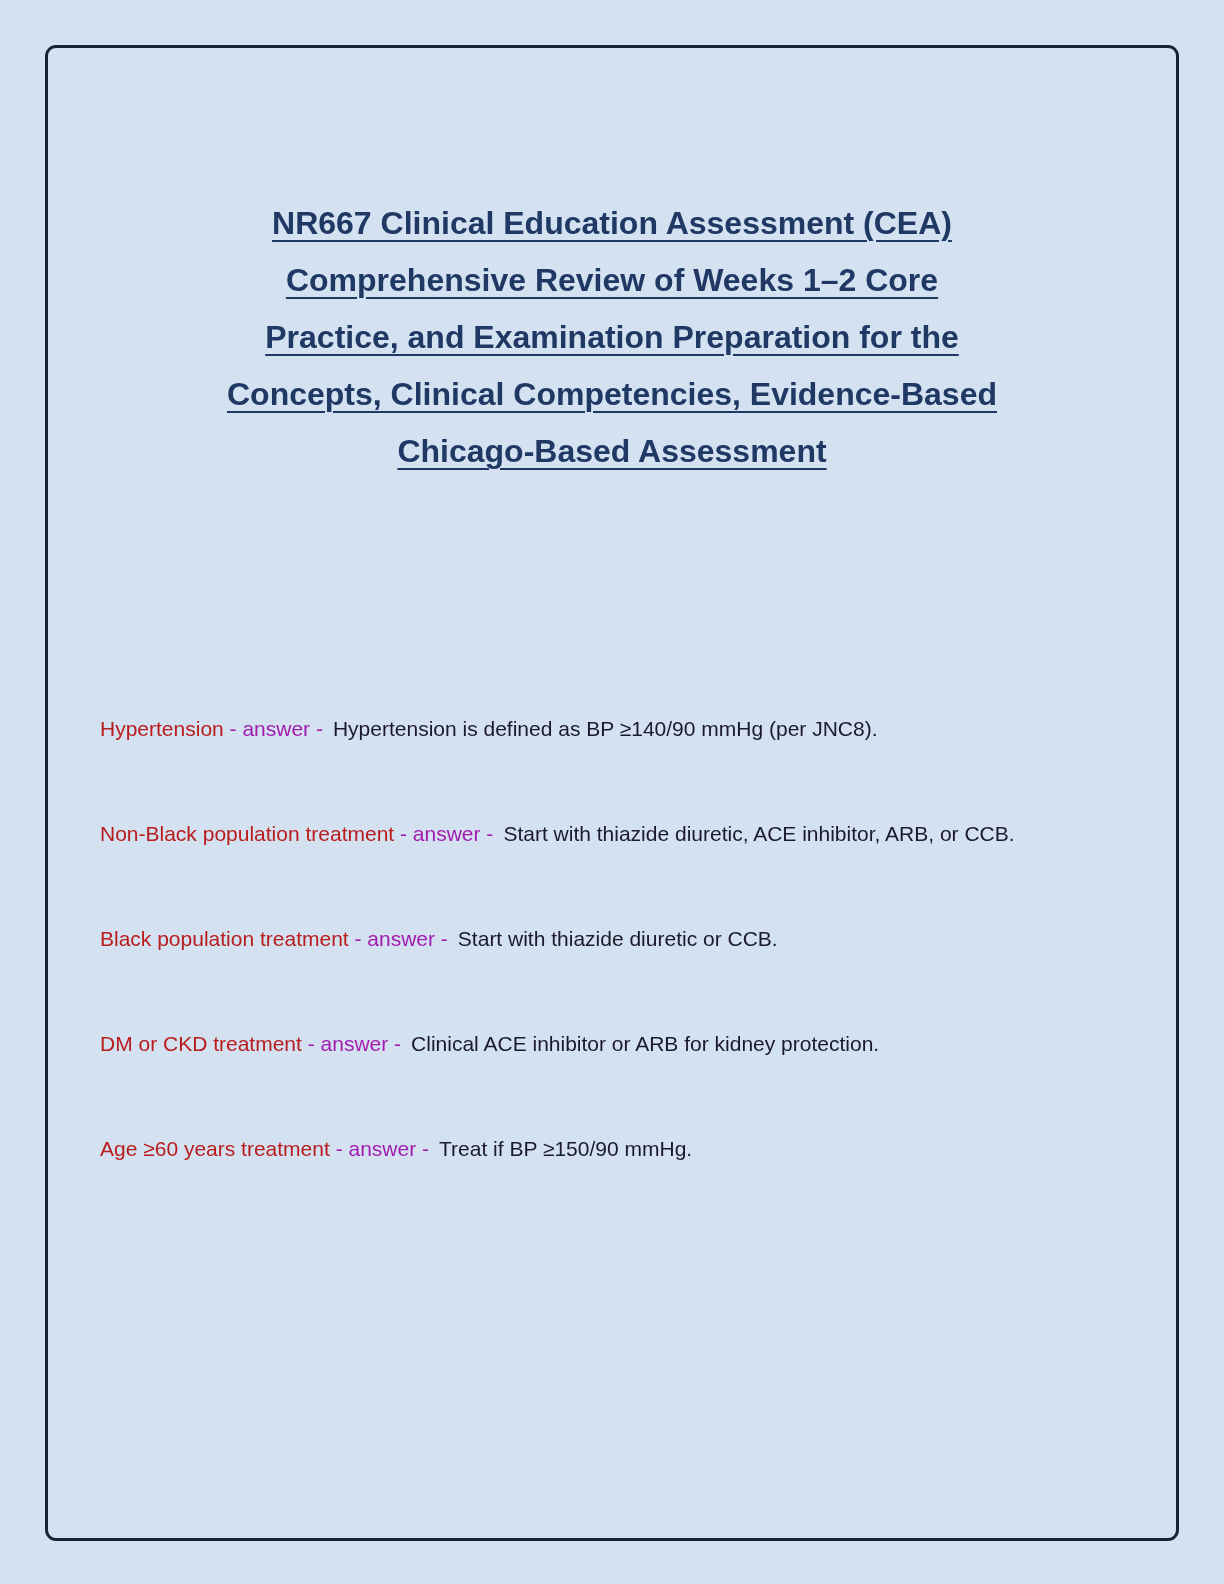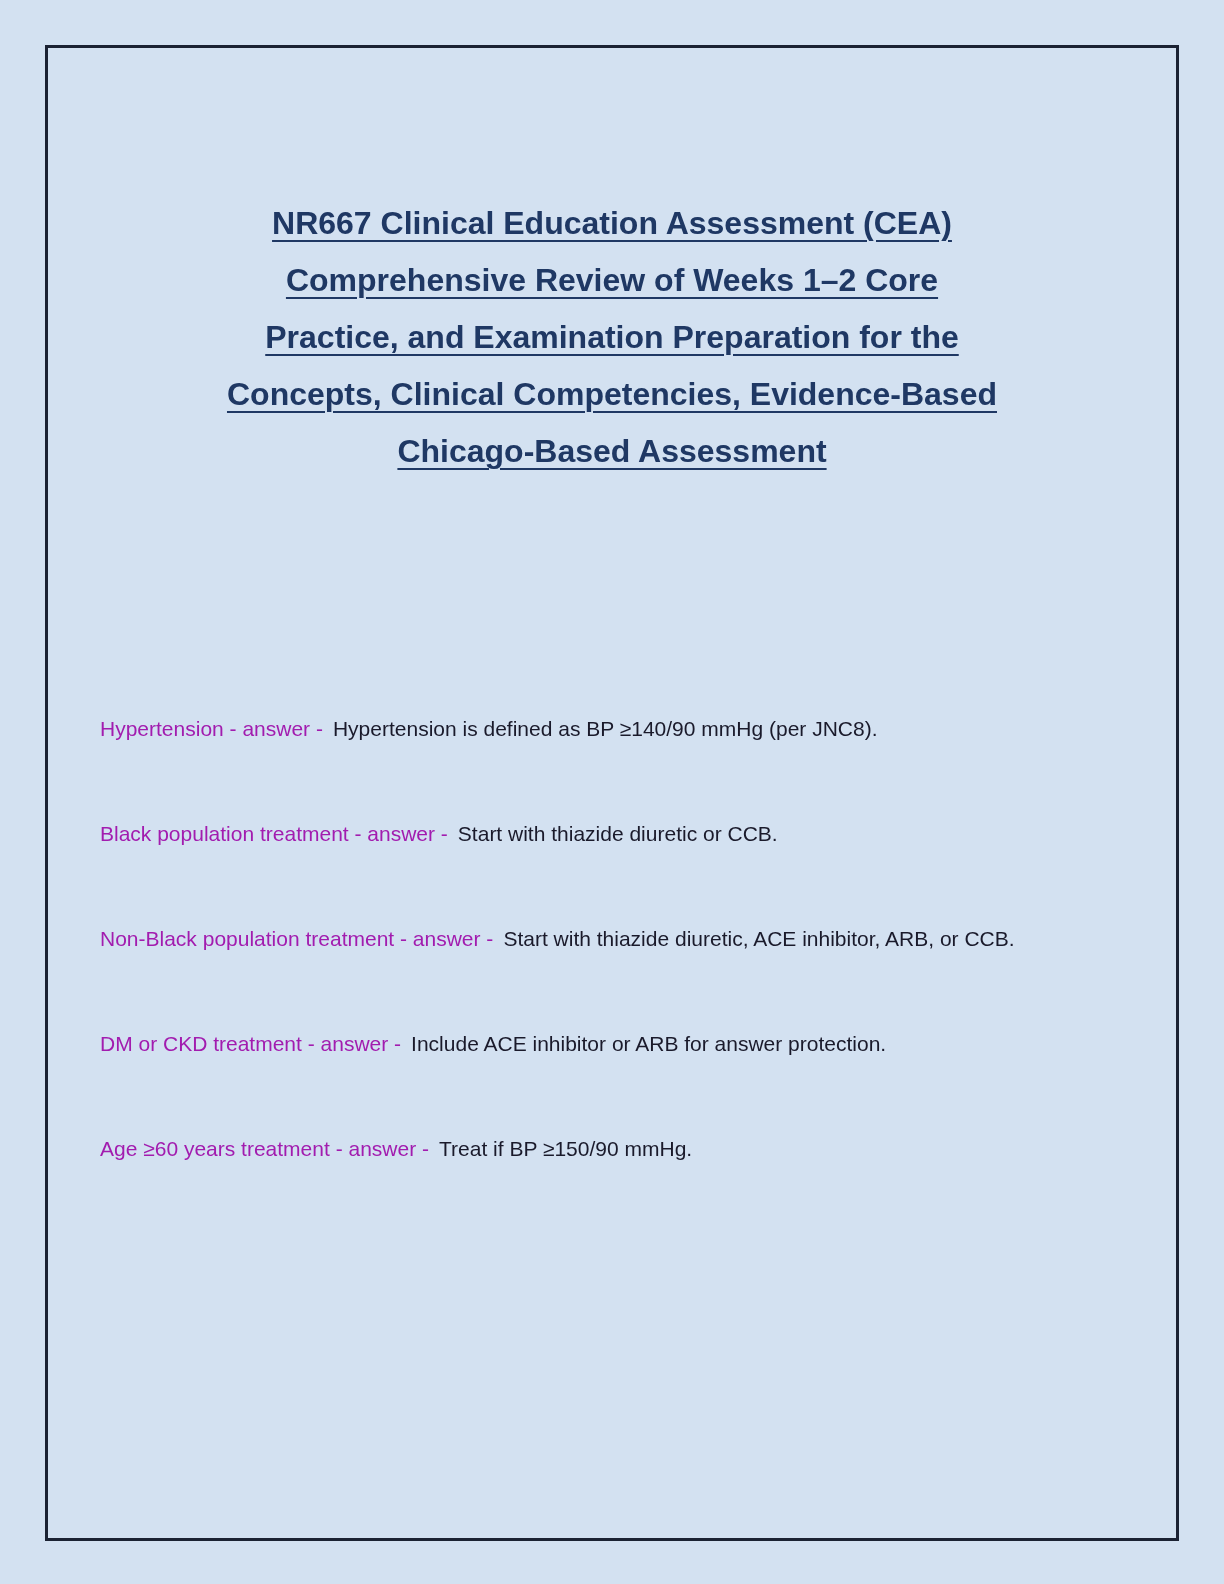--- a/index.html
+++ b/index.html
@@ -1,15 +1,15 @@
 <!DOCTYPE html>
 <html><head>
 <meta charset="utf-8">
 <style>
-  * { margin: 0; padding: 0; box-sizing: border-box; }
+  * { margin: 0; padding: 0; box-sizing: border-box; border-radius: 11px; }
 
   html, body {
     width: 1224px;
     height: 1584px;
     background: #d3e1f1;
     font-family: "Liberation Sans", "DejaVu Sans", sans-serif;
   }
 
   .page {
     position: relative;
@@ -56,21 +56,21 @@
   }
 
   .qa-item {
     font-size: 21px;
     line-height: 34px;
     color: #1a1a2b;
     margin-bottom: 71px;
   }
 
   .qa-question {
-    color: #a21caf;
+    color: #b91c1c;
   }
 
   .qa-marker {
     color: #a21caf;
   }
 
   .qa-answer {
     color: #1a1a2b;
     margin-left: 10px;
   }
@@ -92,22 +92,22 @@
 
   <span class="title-line">Concepts, Clinical Competencies, Evidence-Based</span>
 
   <span class="title-line">Chicago-Based Assessment</span>
 </div>
 
   <div class="content" id="qa-content">
 
   <div class="qa-item"><span class="qa-question">Hypertension</span><span> </span><span class="qa-marker">- answer -</span><span class="qa-answer">Hypertension is defined as BP ≥140/90 mmHg (per JNC8).</span></div>
 
+  <div class="qa-item"><span class="qa-question">Non-Black population treatment</span><span> </span><span class="qa-marker">- answer -</span><span class="qa-answer">Start with thiazide diuretic, ACE inhibitor, ARB, or CCB.</span></div>
+
   <div class="qa-item"><span class="qa-question">Black population treatment</span><span> </span><span class="qa-marker">- answer -</span><span class="qa-answer">Start with thiazide diuretic or CCB.</span></div>
 
-  <div class="qa-item"><span class="qa-question">Non-Black population treatment</span><span> </span><span class="qa-marker">- answer -</span><span class="qa-answer">Start with thiazide diuretic, ACE inhibitor, ARB, or CCB.</span></div>
-
-  <div class="qa-item"><span class="qa-question">DM or CKD treatment</span><span> </span><span class="qa-marker">- answer -</span><span class="qa-answer">Include ACE inhibitor or ARB for answer protection.</span></div>
+  <div class="qa-item"><span class="qa-question">DM or CKD treatment</span><span> </span><span class="qa-marker">- answer -</span><span class="qa-answer">Clinical ACE inhibitor or ARB for kidney protection.</span></div>
 
   <div class="qa-item"><span class="qa-question">Age ≥60 years treatment</span><span> </span><span class="qa-marker">- answer -</span><span class="qa-answer">Treat if BP ≥150/90 mmHg.</span></div>
 
 </div>
 </div>
 
 </body></html>

